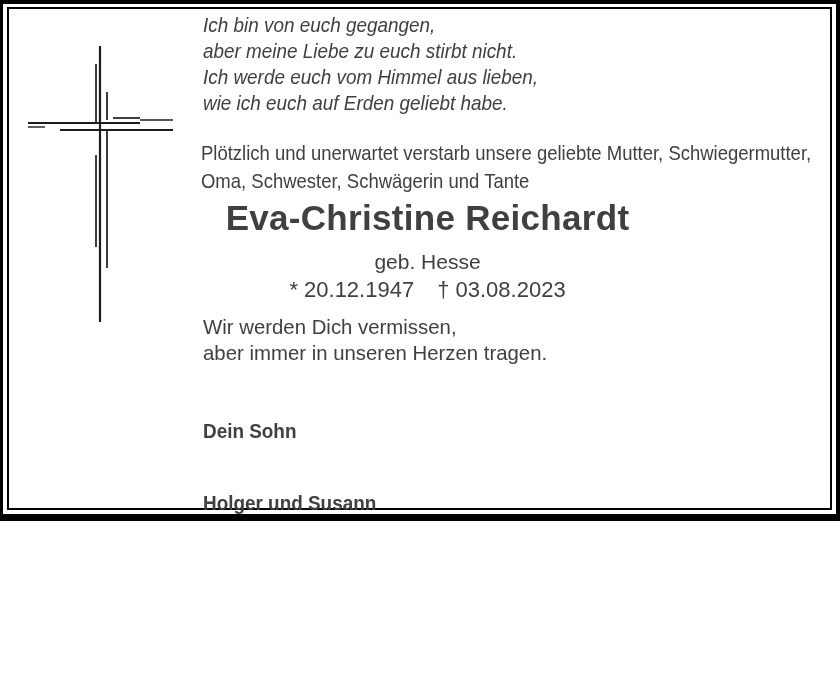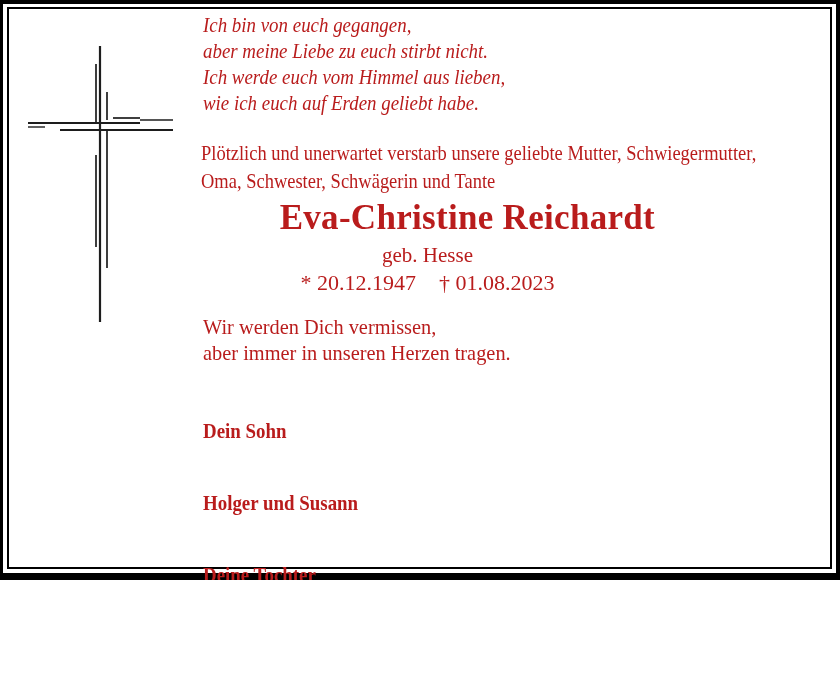--- a/index.html
+++ b/index.html
@@ -1,23 +1,23 @@
 <!DOCTYPE html>
 <html><head>
 <meta charset="utf-8">
 <style>
   html, body { margin: 0; padding: 0; background: #ffffff; }
 
   .page {
     position: relative;
     width: 840px;
-    height: 580px;
+    height: 521px;
     background: #ffffff;
-    font-family: Liberation Serif, serif;
-    color: #b91c1c;
+    font-family: Liberation Sans, sans-serif;
+    color: #404040;
     overflow: hidden;
   }
 
   
   .frame-outer {
     position: absolute; inset: 0;
     border-style: solid; border-color: #000000;
     border-width: 4px 4px 7px 3px;
     pointer-events: none;
   }
@@ -49,23 +49,22 @@
     transform: scaleX(0.88); transform-origin: 0 0;
   }
 
   .center-col {
     position: absolute; left: 200px; top: 198px;
     width: 455px; text-align: center;
   }
   .deceased-name {
     font-size: 35px; font-weight: bold; line-height: 40px;
     letter-spacing: 0.3px;
-    text-align: right;
   }
-  .maiden-name { font-size: 21px; line-height: 24px; margin-top: 5px; }
+  .maiden-name { font-size: 21px; line-height: 24px; margin-top: 12px; }
   .dates { font-size: 22px; line-height: 25px; margin-top: 3px; }
   .dates .death { margin-left: 23px; }
 
   .remembrance {
     position: absolute; left: 203px; top: 314px;
     font-size: 21px; line-height: 26px;
     white-space: pre;
     transform: scaleX(0.97); transform-origin: 0 0;
   }
 
@@ -119,21 +118,21 @@
 Ich werde euch vom Himmel aus lieben,
 wie ich euch auf Erden geliebt habe.</div>
 
   <div class="intro">Plötzlich und unerwartet verstarb unsere geliebte Mutter, Schwiegermutter,
 Oma, Schwester, Schwägerin und Tante</div>
 
   <div class="center-col">
     <div class="deceased-name">Eva-Christine Reichardt</div>
     <div class="maiden-name">geb. Hesse</div>
     <div class="dates">
-      <span class="birth">* 20.12.1947</span><span class="death">† 01.08.2023</span>
+      <span class="birth">* 20.12.1947</span><span class="death">† 03.08.2023</span>
     </div>
   </div>
 
   <div class="remembrance">Wir werden Dich vermissen,
 aber immer in unseren Herzen tragen.</div>
 
   <div class="mourners">
     <div>Dein Sohn</div>
     <div>Holger und Susann</div>
     <div>Deine Tochter</div>

